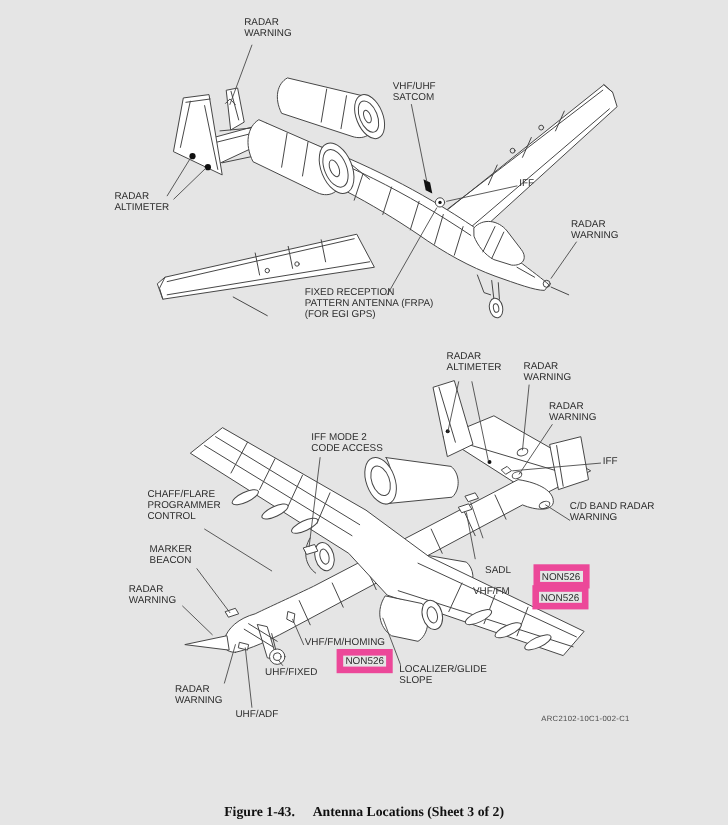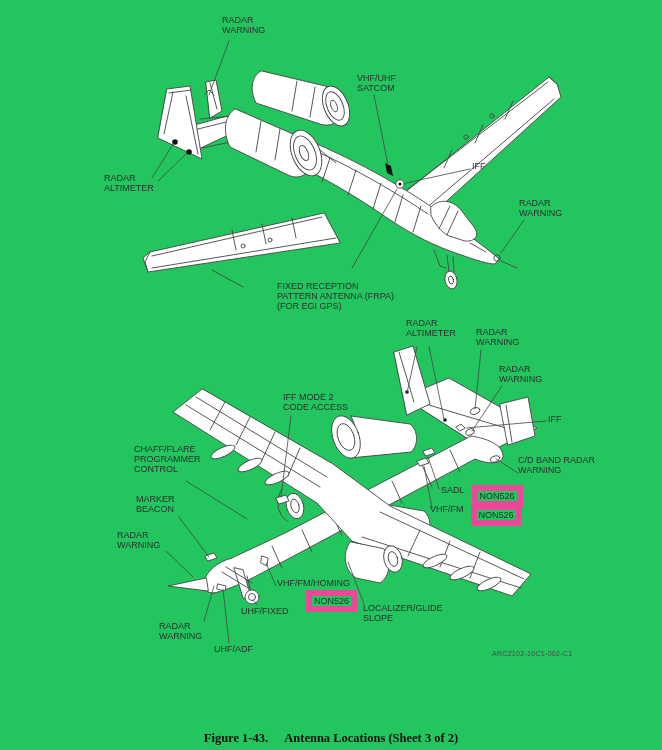--- a/index.html
+++ b/index.html
@@ -1,27 +1,27 @@
 <!DOCTYPE html>
 <html><head>
 <meta charset="utf-8">
 <style>
   html,body{margin:0;padding:0;background:#ffffff;}
-  .page{position:relative;width:662px;height:750px;background:#22c55e;overflow:hidden;
+  .page{position:relative;width:662px;height:750px;background:#e5e5e5;overflow:hidden;
         font-family:"Liberation Sans",sans-serif;}
   svg.art{position:absolute;left:0;top:0;}
   .lbl{position:absolute;font-size:9px;line-height:10px;color:#2e2e2e;white-space:nowrap;}
   .lbl span{display:block;}
   .lbl .boxed{display:inline-block;border:6px solid #ec4899;padding:0 2px;line-height:10px;}
-  .row{display:flex;gap:7px;align-items:flex-start;}
+  .row{display:flex;gap:20px;align-items:flex-start;margin-top:28px;}
   .row span{display:inline-block;}
   .bx-homing{margin-left:29px;margin-top:2px;}
   
   .p0{left:222px;top:15px}.p1{left:357px;top:73px}.p2{left:472px;top:161px}
-  .p3{left:519px;top:198px}.p4{left:104px;top:173px}.p5{left:277px;top:281px}
+  .p3{left:519px;top:198px}.p4{left:104px;top:173px}.p5{left:277px;top:260px}
   
   .q0{left:406px;top:318px}.q1{left:476px;top:327px}.q2{left:499px;top:364px}
   .q3{left:548px;top:414px}.q4{left:518px;top:455px}.q5{left:441px;top:485px}
   .q6{left:430px;top:504px}.q7{left:283px;top:392px}.q8{left:134px;top:444px}
   .q9{left:136px;top:494px}.q10{left:117px;top:530px}.q11{left:277px;top:578px}
   .q12{left:241px;top:606px}.q13{left:363px;top:603px}.q14{left:159px;top:621px}
   .q15{left:214px;top:644px}
   .dwgnum{position:absolute;left:492px;top:650px;font-size:7px;letter-spacing:.3px;color:#4a4a4a;}
   .caption{position:absolute;left:0;top:683px;width:100%;text-align:center;
            font-family:"Liberation Serif",serif;font-weight:bold;font-size:12.5px;color:#101010;}

